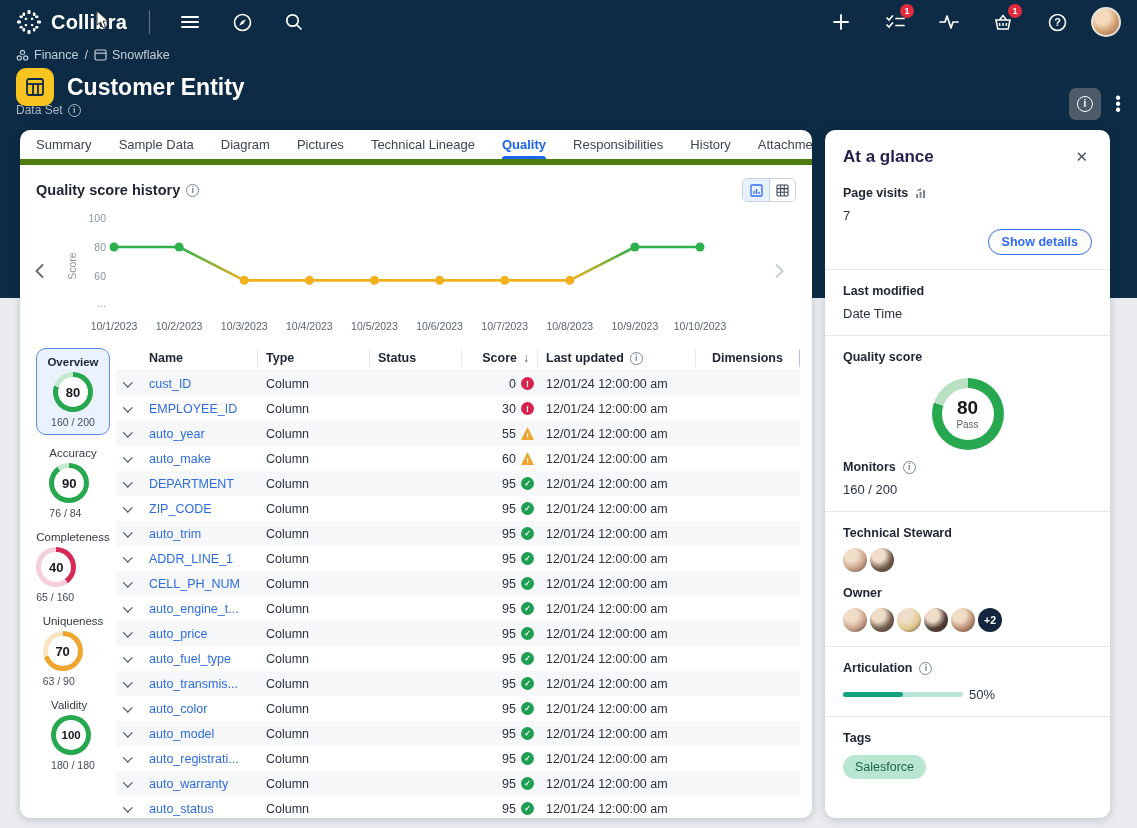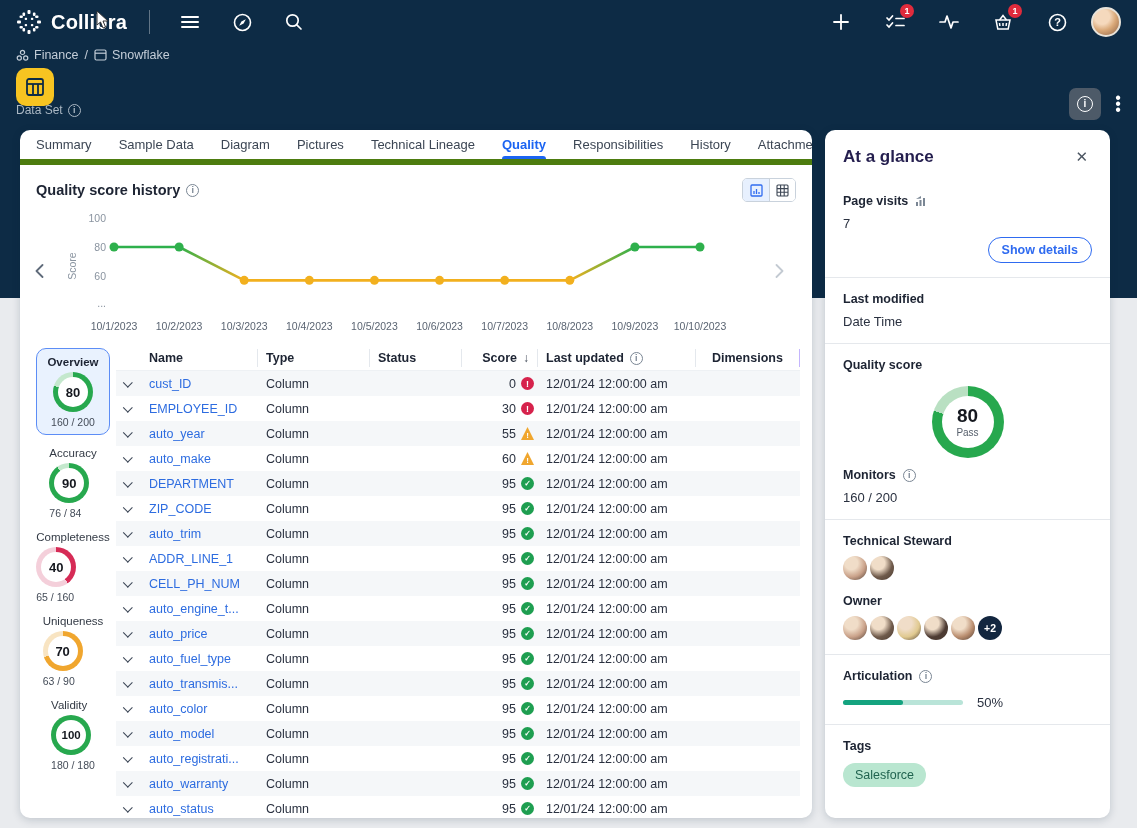--- a/index.html
+++ b/index.html
@@ -103,21 +103,21 @@
   .right-align { text-align:right; }
   .divider { border:none; border-top:1px solid #e5e8ec; margin:14px -18px; }
   .big-ring { width:72px; height:72px; border-radius:50%; display:grid; place-items:center; margin:14px auto 10px; }
   .big-ring-inner { width:52px; height:52px; border-radius:50%; background:#fff; display:flex; flex-direction:column; align-items:center; justify-content:center; }
   .big-score { font-size:19px; font-weight:700; color:#15181f; line-height:1; }
   .big-pass { font-size:10px; color:#555e6a; margin-top:2px; }
   .avatars { display:flex; gap:3px; margin-top:8px; }
   .avatar-sm { width:24px; height:24px; border-radius:50%; }
   .overflow-badge { width:24px; height:24px; border-radius:50%; background:#12263f; color:#fff; font-size:10.5px; font-weight:700; display:grid; place-items:center; }
   .link { color:#2f6bf0; font-size:13px; cursor:pointer; }
-  .prog-row { display:flex; align-items:center; gap:14px; margin-top:12px; }
+  .prog-row { display:flex; align-items:center; gap:6px; margin-top:12px; }
   .prog-track { width:120px; height:5px; border-radius:3px; background:#b9e4d8; position:relative; }
   .prog-fill { position:absolute; left:0; top:0; bottom:0; border-radius:3px; background:#14a37f; }
   .prog-label { font-size:13px; color:#2a3140; }
   .tag-pill { display:inline-block; background:#b9e6d0; color:#20634f; font-size:12.5px; border-radius:13px; padding:5px 12px; margin-top:10px; cursor:pointer; }
   .pv-row { display:flex; align-items:center; gap:7px; }
 </style>
 </head>
 <body>
 
 <div class="stage">
@@ -247,20 +247,21 @@
     <div class="asset-tile">
       <svg width="20" height="20" viewBox="0 0 20 20">
           <g fill="none" stroke="#0d2b45" stroke-width="1.8">
             <rect x="2" y="2" width="16" height="16" rx="2"></rect>
             <line x1="2" y1="7" x2="18" y2="7"></line>
             <line x1="8" y1="7" x2="8" y2="18"></line>
             <line x1="13" y1="7" x2="13" y2="18"></line>
           </g>
         </svg>
     </div>
+    <div class="page-title">Customer Entity</div>
   </div>
   <div class="asset-type">
     <span>Data Set</span>
     <span class="info-i">i</span>
   </div>
 
   <div class="head-actions">
     <div class="info-btn">
         <span class="info-i" style="width:16px;height:16px;font-size:10px">i</span>
       </div>
@@ -705,21 +706,21 @@
       </div>
     </div>
   </div>
 
   <div class="side-card">
     <div class="panel-head">
       <div class="panel-title">At a glance</div>
       <div class="close-x">✕</div>
     </div>
 
-    <div style="margin-top:26px" class="pv-row">
+    <div style="margin-top:18px" class="pv-row">
       <span class="sec-label">Page visits</span>
       <svg width="13" height="12" viewBox="0 0 13 12">
           <g fill="#7a8694">
             <rect x="1" y="7" width="2" height="4"></rect>
             <rect x="4.5" y="5" width="2" height="6"></rect>
             <rect x="8" y="3" width="2" height="8"></rect>
           </g>
           <path d="M1 4 L6 1 L6 3.4 Z" fill="#7a8694"></path>
         </svg>
     </div>

